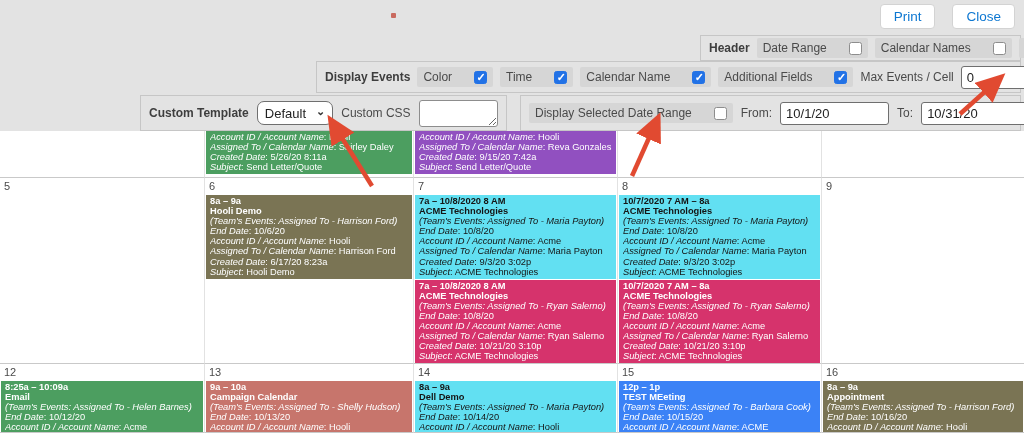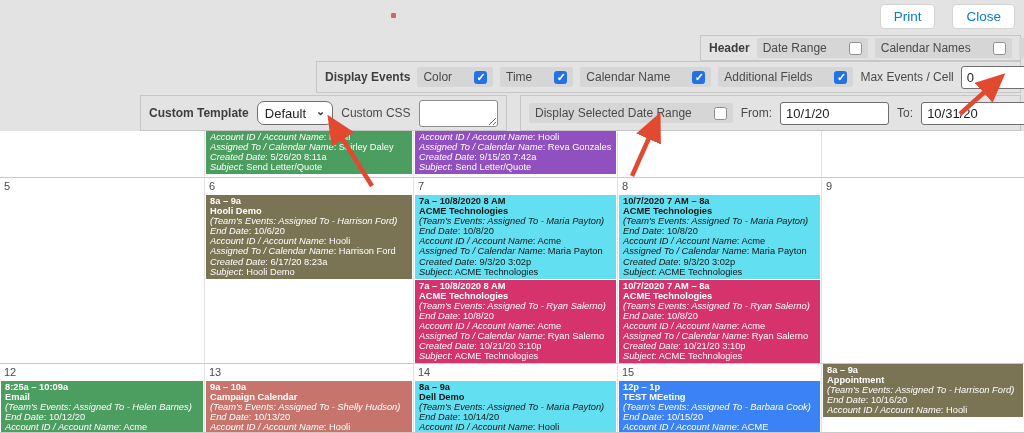--- a/index.html
+++ b/index.html
@@ -254,20 +254,21 @@
           <div class="day-num">15</div>
           <div class="event" style="background: #3b82f6; color: rgb(255, 255, 255);">
             <div class="ev-line bold">12p – 1p</div>
             <div class="ev-line bold">TEST MEeting</div>
             <div class="ev-line ital">(Team's Events: Assigned To - Barbara Cook)</div>
             <div class="ev-line"><i>End Date</i>: 10/15/20</div>
             <div class="ev-line"><i>Account ID / Account Name</i>: ACME</div>
           </div>
         </div>
         <div class="cal-cell">
+          <div class="day-num">16</div>
           <div class="event" style="background: rgb(122, 116, 84); color: rgb(255, 255, 255);">
             <div class="ev-line bold">8a – 9a</div>
             <div class="ev-line bold">Appointment</div>
             <div class="ev-line ital">(Team's Events: Assigned To - Harrison Ford)</div>
             <div class="ev-line"><i>End Date</i>: 10/16/20</div>
             <div class="ev-line"><i>Account ID / Account Name</i>: Hooli</div>
           </div>
         </div>
       </div>
   </div>

